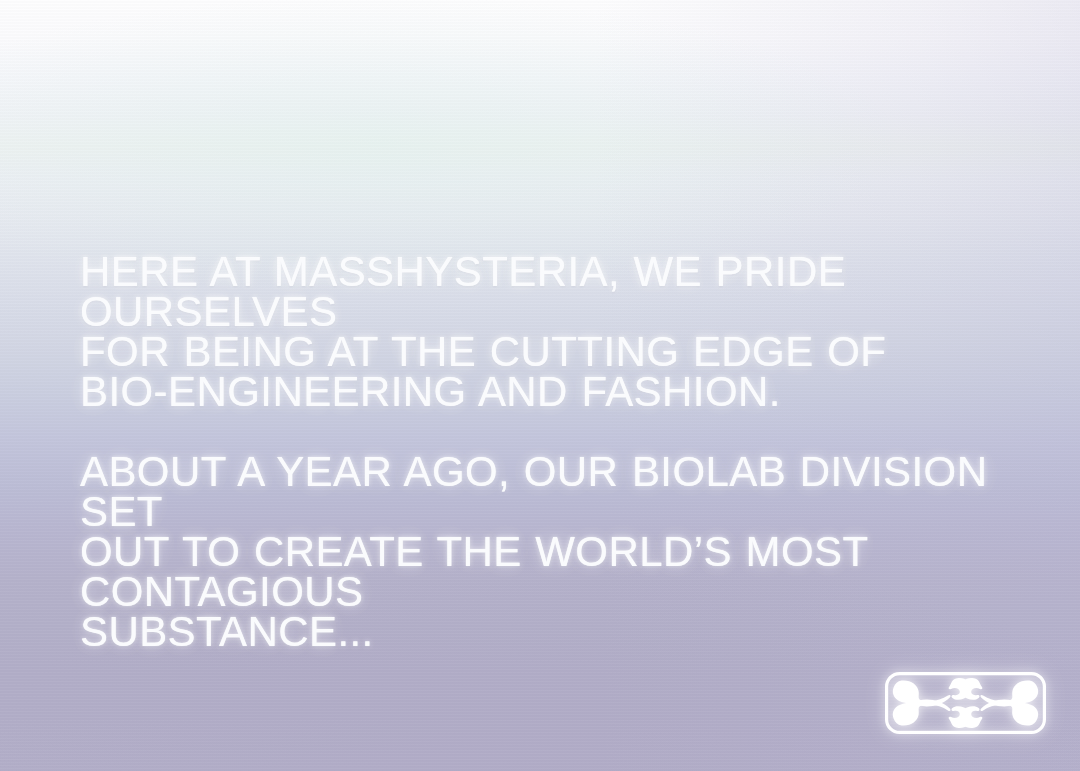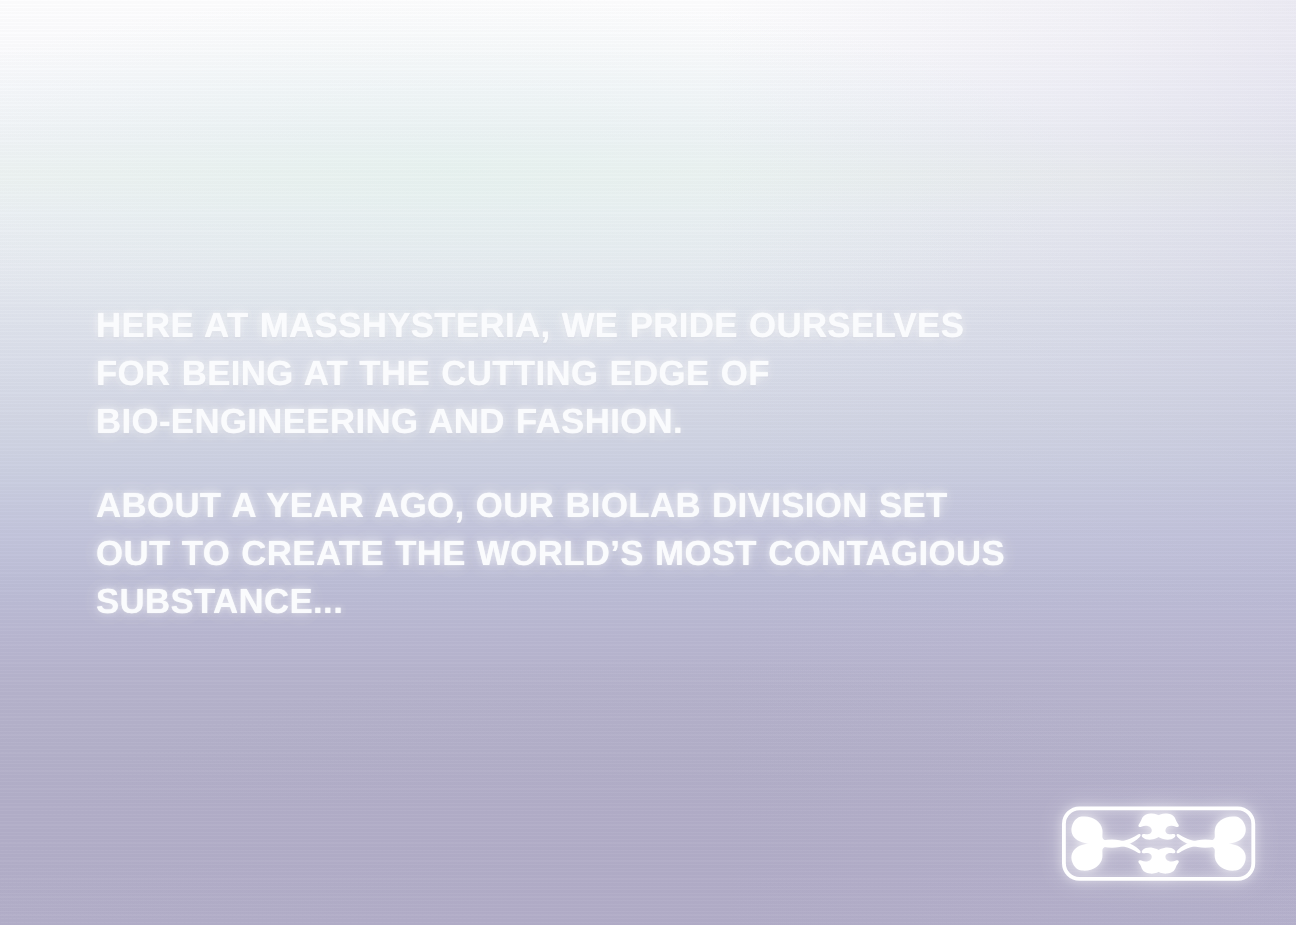--- a/index.html
+++ b/index.html
@@ -80,35 +80,35 @@
   
   .caption {
     position: absolute;
     left: 80px;
     top: 252px;
     width: 940px;
   }
   .para {
     margin: 0;
     color: #fafbfd;
-    font-size: 29px;
+    font-size: 42px;
     line-height: 40px;
-    font-weight: 700;
+    font-weight: 400;
     letter-spacing: 0.010em;
     word-spacing: 0.035em;
     text-transform: uppercase;
     text-shadow:
       0 0 1px rgba(255,255,255,0.85),
       0 0 5px rgba(255,255,255,0.55),
       0 0 13px rgba(255,255,255,0.40),
       0 0 26px rgba(255,255,255,0.26),
       0 1px 2px rgba(120,122,150,0.22);
     white-space: pre-line;
   }
-  .para + .para { margin-top: 30px; }
+  .para + .para { margin-top: 40px; }
 
   
   .logo {
     position: absolute;
     left: 884px;
     top: 671px;
     width: 163px;
     height: 64px;
     filter: drop-shadow(0 0 4px rgba(255,255,255,0.65))
             drop-shadow(0 0 11px rgba(255,255,255,0.40));

